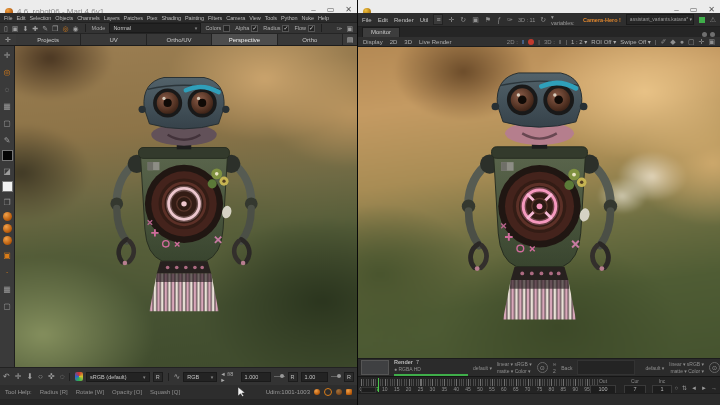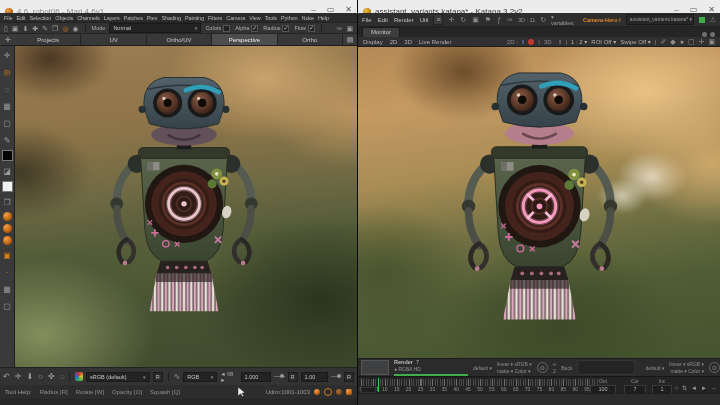--- a/index.html
+++ b/index.html
@@ -411,21 +411,20 @@
   <div class="m-strip"></div>
 
   <svg class="cursor-arrow" viewBox="0 0 7 10">
     <polygon points="0,0 0,9 2.5,6.8 4.5,9.6 5.8,8.8 3.9,6.2 7,5.8" fill="#f2f2f2" stroke="#222" stroke-width="0.5"></polygon>
   </svg>
 </div>
 
 <div class="window" id="katana">
   <div class="titlebar">
     <span class="appicon" style="background:radial-gradient(circle at 35% 30%,#f0c040,#b07a10 65%,#714f05)"></span>
-    <span class="ttext">assistant_variants.katana* - Katana 3.2v2</span>
     <span class="winbtns">
       <span>–</span>
       <span>▭</span>
       <span>✕</span>
     </span>
   </div>
 
   <div class="k-menubar">
     <span style="display:flex;gap:6px;align-items:center">
 

